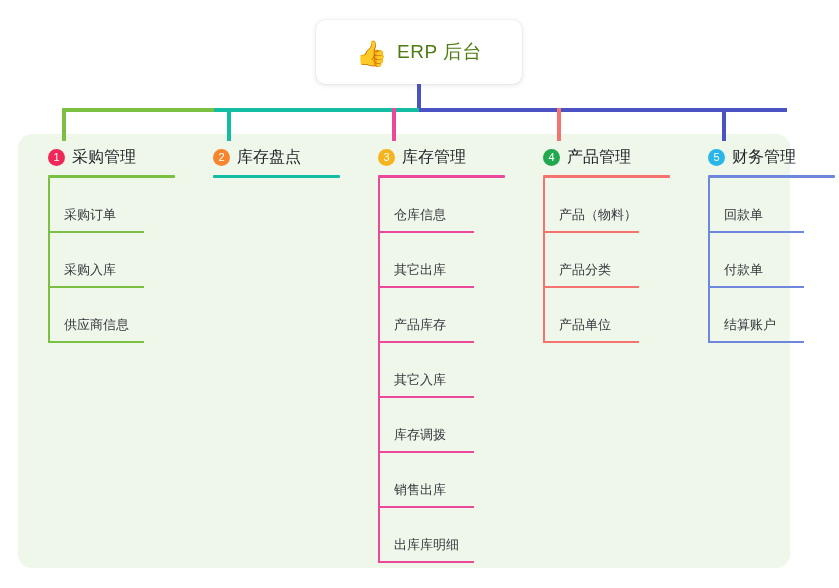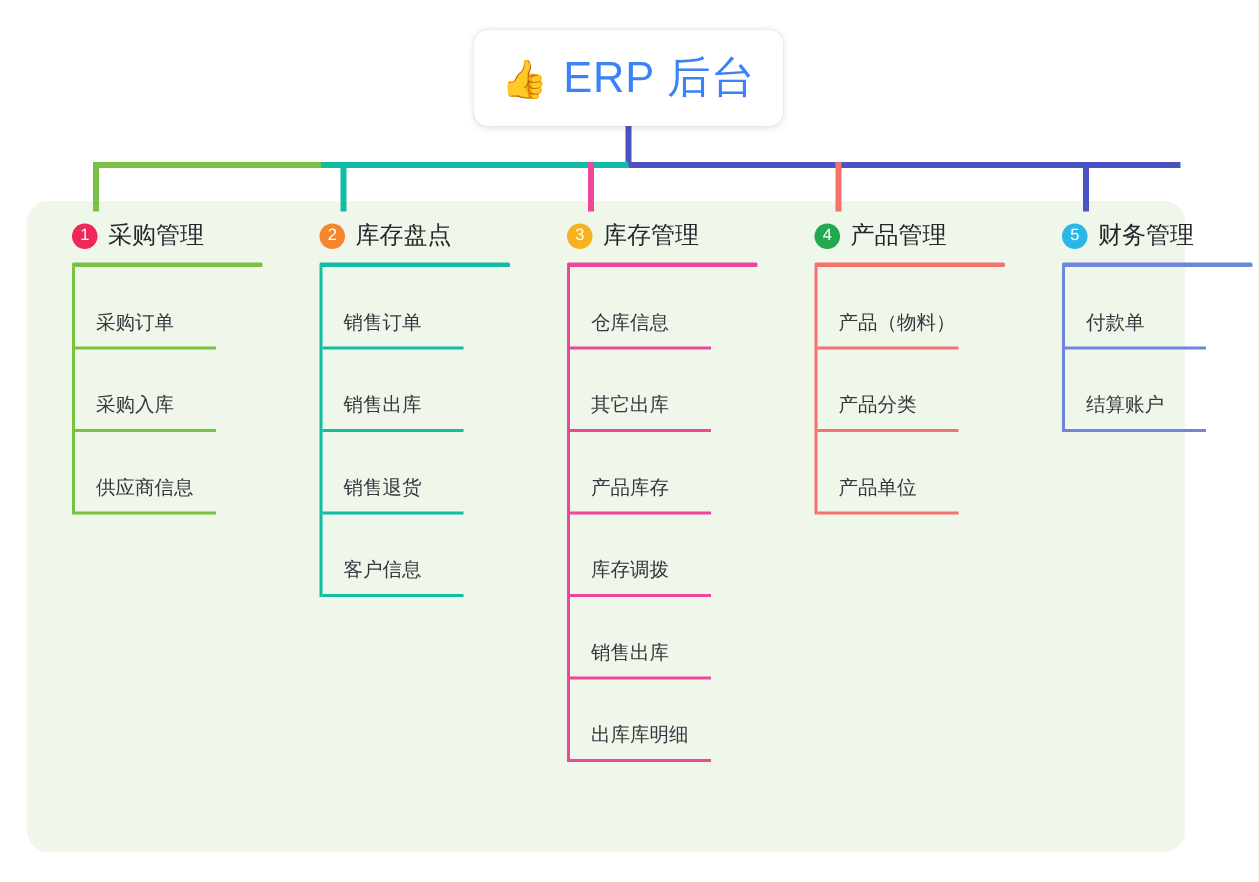--- a/index.html
+++ b/index.html
@@ -33,22 +33,22 @@
     z-index: 5;
   }
   #root-card .thumb {
     font-size: 25px;
     line-height: 1;
     display: inline-block;
     position: relative;
     top: 1px;
   }
   #root-card .root-title {
-    font-size: 29px;
-    color: #3b82f6;
+    font-size: 19px;
+    color: #4d7c0f;
     letter-spacing: 0.5px;
     white-space: nowrap;
     text-align: center;
   }
 
   
   .conn { position: absolute; z-index: 2; }
 
   
   #root-stem {
@@ -208,39 +208,20 @@
           <div class="leaf-underline" style="background: rgb(122, 193, 67);"></div>
         </div>
       </div>
     </div>
     <div class="column" style="left: 195px;">
       <div class="col-head">
         <span class="badge" style="background: rgb(245, 134, 46);">2</span>
         <span class="col-title">库存盘点</span>
       </div>
       <div class="col-underline" style="background: rgb(18, 189, 164);"></div>
-      <div class="items">
-        <div class="rail" style="background: rgb(18, 189, 164);"></div>
-        <div class="leaf">
-          <span class="leaf-label">销售订单</span>
-          <div class="leaf-underline" style="background: rgb(18, 189, 164);"></div>
-        </div>
-        <div class="leaf">
-          <span class="leaf-label">销售出库</span>
-          <div class="leaf-underline" style="background: rgb(18, 189, 164);"></div>
-        </div>
-        <div class="leaf">
-          <span class="leaf-label">销售退货</span>
-          <div class="leaf-underline" style="background: rgb(18, 189, 164);"></div>
-        </div>
-        <div class="leaf">
-          <span class="leaf-label">客户信息</span>
-          <div class="leaf-underline" style="background: rgb(18, 189, 164);"></div>
-        </div>
-      </div>
     </div>
     <div class="column" style="left: 360px;">
       <div class="col-head">
         <span class="badge" style="background: rgb(245, 179, 30);">3</span>
         <span class="col-title">库存管理</span>
       </div>
       <div class="col-underline" style="background: rgb(236, 72, 153);"></div>
       <div class="items">
         <div class="rail" style="background: rgb(236, 72, 153);"></div>
         <div class="leaf">
@@ -249,20 +230,24 @@
         </div>
         <div class="leaf">
           <span class="leaf-label">其它出库</span>
           <div class="leaf-underline" style="background: rgb(236, 72, 153);"></div>
         </div>
         <div class="leaf">
           <span class="leaf-label">产品库存</span>
           <div class="leaf-underline" style="background: rgb(236, 72, 153);"></div>
         </div>
         <div class="leaf">
+          <span class="leaf-label">其它入库</span>
+          <div class="leaf-underline" style="background: rgb(236, 72, 153);"></div>
+        </div>
+        <div class="leaf">
           <span class="leaf-label">库存调拨</span>
           <div class="leaf-underline" style="background: rgb(236, 72, 153);"></div>
         </div>
         <div class="leaf">
           <span class="leaf-label">销售出库</span>
           <div class="leaf-underline" style="background: rgb(236, 72, 153);"></div>
         </div>
         <div class="leaf">
           <span class="leaf-label">出库库明细</span>
           <div class="leaf-underline" style="background: rgb(236, 72, 153);"></div>
@@ -293,20 +278,24 @@
     </div>
     <div class="column" style="left: 690px;">
       <div class="col-head">
         <span class="badge" style="background: rgb(41, 182, 232);">5</span>
         <span class="col-title">财务管理</span>
       </div>
       <div class="col-underline" style="background: rgb(111, 134, 221);"></div>
       <div class="items">
         <div class="rail" style="background: rgb(111, 134, 221);"></div>
         <div class="leaf">
+          <span class="leaf-label">回款单</span>
+          <div class="leaf-underline" style="background: rgb(111, 134, 221);"></div>
+        </div>
+        <div class="leaf">
           <span class="leaf-label">付款单</span>
           <div class="leaf-underline" style="background: rgb(111, 134, 221);"></div>
         </div>
         <div class="leaf">
           <span class="leaf-label">结算账户</span>
           <div class="leaf-underline" style="background: rgb(111, 134, 221);"></div>
         </div>
       </div>
     </div>
   </div>

